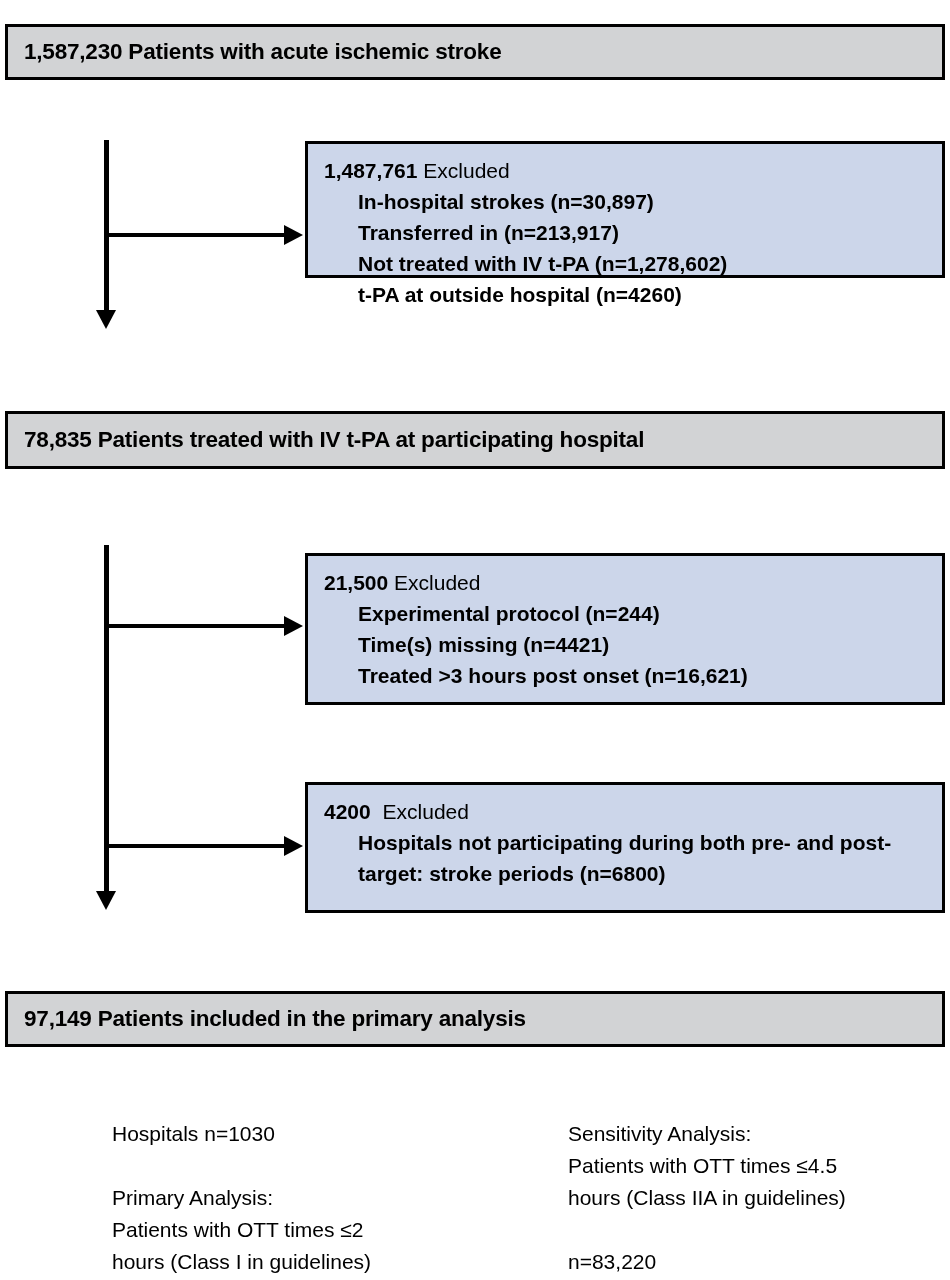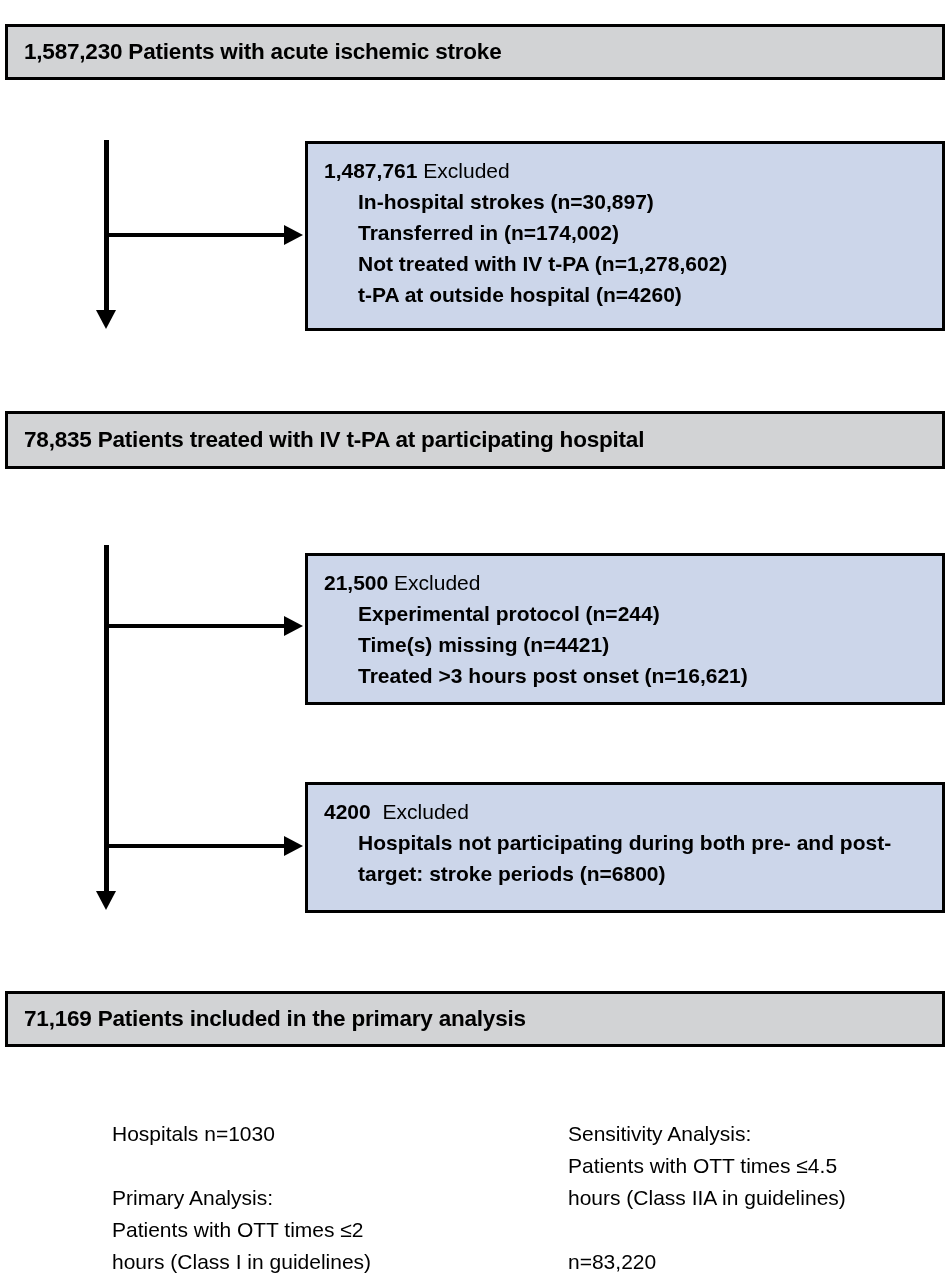--- a/index.html
+++ b/index.html
@@ -118,28 +118,28 @@
 
   <div class="stage-bar" style="left:5px; top:24px; width:940px; height:56px;">
     <span class="stage-text">1,587,230 Patients with acute ischemic stroke</span>
   </div>
 
   <div class="v-line" style="left:104px; top:140px; height:172px;"></div>
   <div class="arrow-down" style="left:96px; top:310px;"></div>
   <div class="h-line" style="left:104px; top:233px; width:180px;"></div>
   <div class="arrow-right" style="left:284px; top:225px;"></div>
 
-  <div class="excl-box" style="left:305px; top:141px; width:640px; height:190px;">
+  <div class="excl-box" style="left:305px; top:141px; width:640px; height:137px;">
     <div class="excl-head">
       <span class="num">1,487,761</span>
       <span>Excluded</span>
     </div>
     <ul class="excl-list">
       <li>In-hospital strokes (n=30,897)</li>
-      <li>Transferred in (n=174,002)</li>
+      <li>Transferred in (n=213,917)</li>
       <li>Not treated with IV t-PA (n=1,278,602)</li>
       <li>t-PA at outside hospital (n=4260)</li>
     </ul>
   </div>
 
   <div class="stage-bar" style="left:5px; top:411px; width:940px; height:58px;">
     <span class="stage-text">78,835 Patients treated with IV t-PA at participating hospital</span>
   </div>
 
   <div class="v-line" style="left:104px; top:545px; height:348px;"></div>
@@ -165,21 +165,21 @@
     <div class="excl-head">
       <span class="num">4200</span>
       <span style="padding-left:6px;">Excluded</span>
     </div>
     <ul class="excl-list">
       <li class="wrap" style="padding-left:0; width:580px;">Hospitals not participating during both pre- and post-target: stroke periods (n=6800)</li>
     </ul>
   </div>
 
   <div class="stage-bar" style="left:5px; top:991px; width:940px; height:56px;">
-    <span class="stage-text">71,169 Patients included in the primary analysis</span>
+    <span class="stage-text">97,149 Patients included in the primary analysis</span>
   </div>
 
   <div class="note-col" style="left:112px; top:1118px; width:420px;">
     <p>Hospitals n=1030</p>
     <div class="note-gap"></div>
     <p>Primary Analysis:</p>
     <p>Patients with OTT times ≤2
 hours (Class I in guidelines)</p>
   </div>
 

